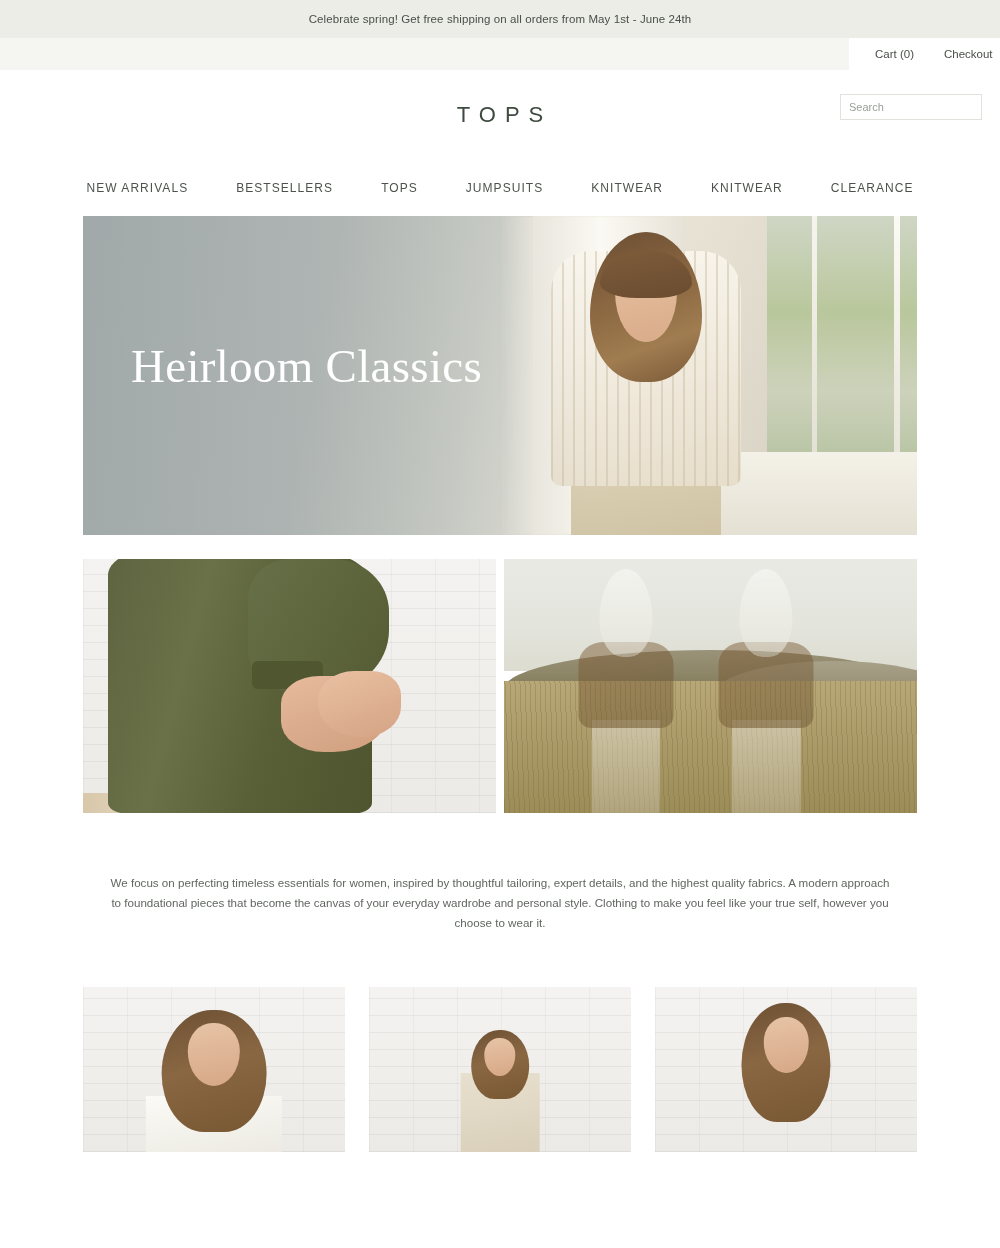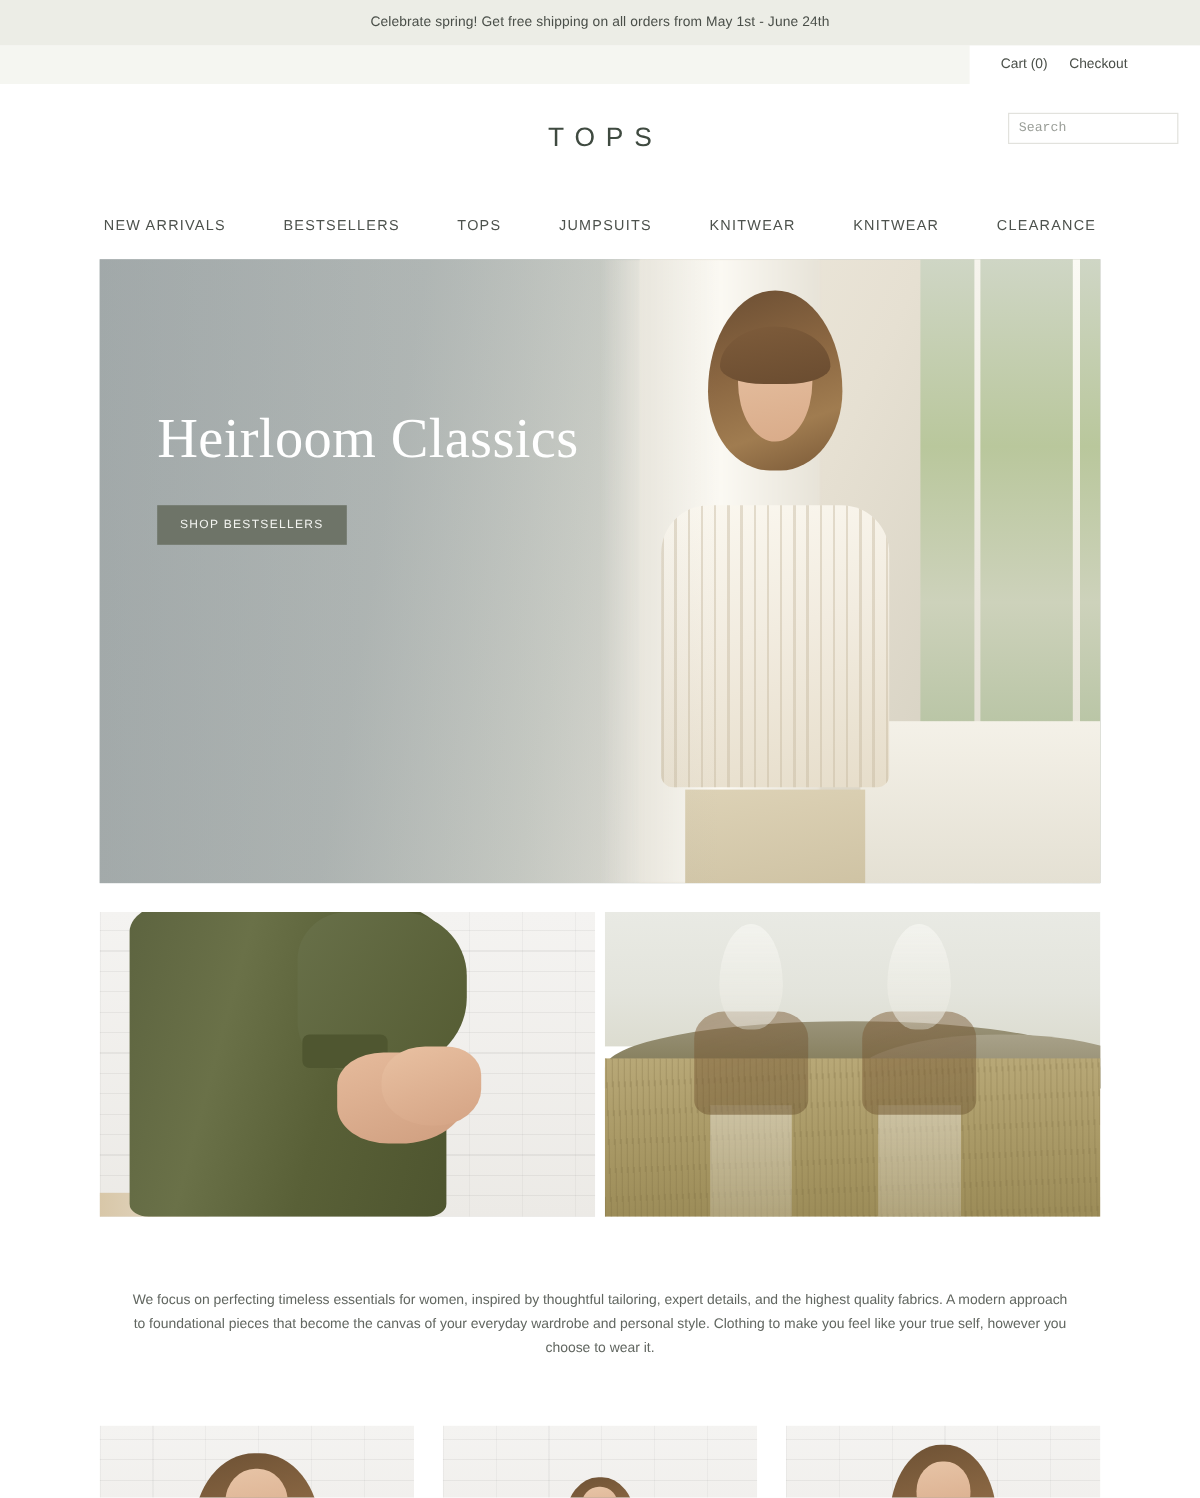--- a/index.html
+++ b/index.html
@@ -31,24 +31,24 @@
     background: #f5f6f1;
     display: flex;
     align-items: stretch;
     justify-content: flex-end;
     position: relative;
   }
   .utility-links {
     background: #ffffff;
     display: flex;
     align-items: center;
-    gap: 18px;
+    gap: 30px;
     padding: 0 22px 0 26px;
-    width: 192px;
-    justify-content: flex-start;
+    width: 151px;
+    justify-content: space-between;
   }
   .utility-links a {
     font-size: 11.5px;
     color: #4a4f49;
     text-decoration: none;
     white-space: nowrap;
   }
 
   
   .header {
@@ -79,21 +79,21 @@
     display: flex;
     align-items: center;
     padding: 0 8px;
   }
   .search-input {
     border: 0;
     outline: 0;
     flex: 1;
     font-size: 11px;
     color: #5b605a;
-    font-family: Liberation Mono, monospace;
+    font-family: Liberation Sans, sans-serif;
     background: transparent;
   }
   .search-input::placeholder { color: #9a9e98; }
   .search-icon { width: 13px; height: 13px; display: block; cursor: pointer; }
 
   
   .nav {
     background: #ffffff;
     height: 56px;
     display: flex;
@@ -109,21 +109,21 @@
     padding: 0 24px;
     white-space: nowrap;
   }
 
   
   .container { width: 834px; margin: 0 auto; }
 
   
   .hero {
     position: relative;
-    height: 520px;
+    height: 319px;
     overflow: hidden;
     background: #b9c0c0;
   }
   .hero-photo { position: absolute; inset: 0; }
   
   .hero-wall {
     position: absolute; left: 0; top: 0; width: 62%; height: 100%;
     background: linear-gradient(100deg, #b3babb 0%, #b9bfbd 45%, #cdd0c9 72%, #e9e5dc 100%);
   }
   .hero-curtain {
@@ -424,21 +424,20 @@
         </div>
         <div class="model-hair"></div>
         <div class="model-face"></div>
         <div class="model-bangs"></div>
       </div>
       <div class="hero-overlay"></div>
     </div>
 
     <div class="hero-content">
       <div class="hero-title">Heirloom Classics</div>
-      <button class="hero-btn">SHOP BESTSELLERS</button>
     </div>
   </div>
 
   <div class="duo">
     <div class="duo-cell">
       <div class="brick"></div>
       <div class="floor"></div>
       <div class="olive-dress"></div>
       <div class="olive-sleeve"></div>
       <div class="olive-cuff"></div>

